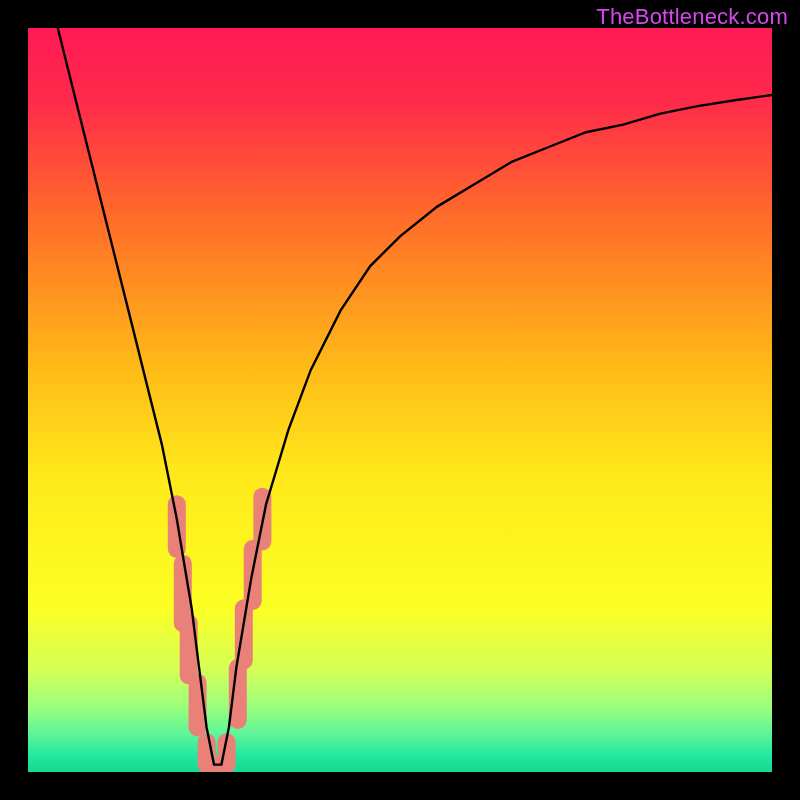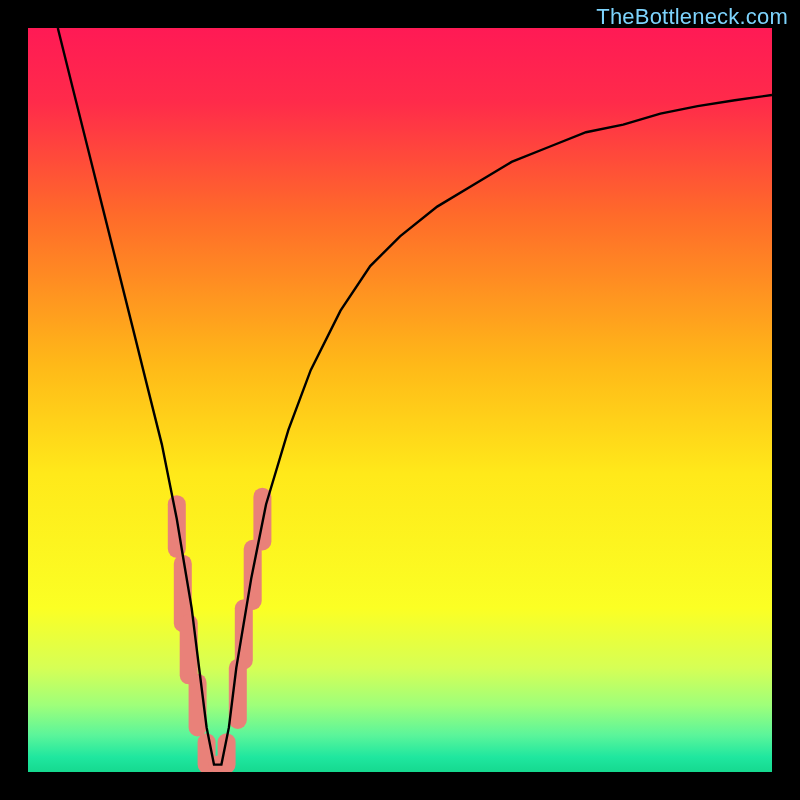--- a/index.html
+++ b/index.html
@@ -27,21 +27,21 @@
     overflow: hidden;
   }
   .gradient {
     position: absolute;
     inset: 0;
   }
   .watermark {
     position: absolute;
     top: 4px;
     right: 12px;
-    color: #7dd3fc;
+    color: #d946ef;
     font-size: 22px;
     font-weight: 500;
     letter-spacing: 0.2px;
     user-select: none;
   }
   svg.curve {
     position: absolute;
     inset: 0;
   }
 </style>

